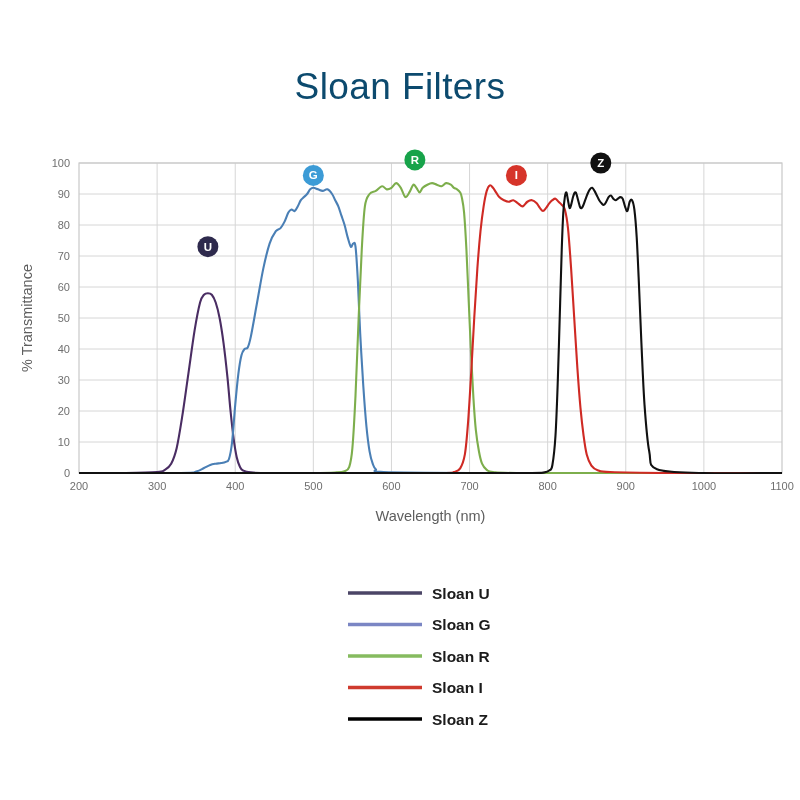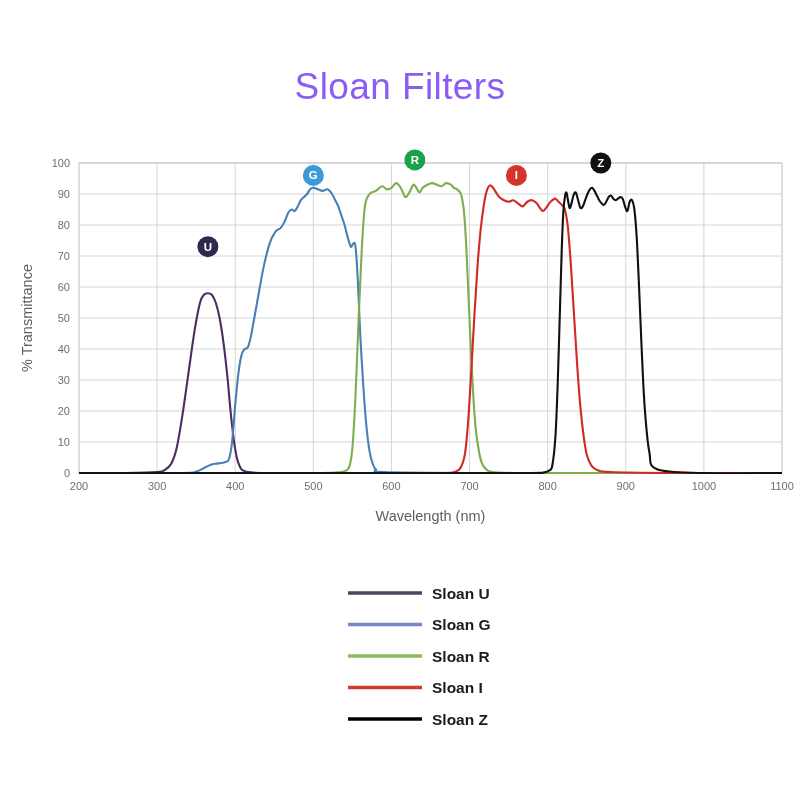--- a/index.html
+++ b/index.html
@@ -14,21 +14,21 @@
     width:800px;height:800px;
     background:#ffffff;
   }
   #chart-title{
     position:absolute;
     top:66px;left:0;width:800px;
     text-align:center;
     font-family:"Liberation Sans",sans-serif;
     font-size:37px;
     font-weight:400;
-    color:#8b5cf6;
+    color:#0c4a6e;
     letter-spacing:0.4px;
   }
   #plot-svg{
     position:absolute;
     top:0;left:0;
     width:800px;height:800px;
   }
   .axis-tick-label{
     font-family:"Liberation Sans",sans-serif;
     font-size:11px;

